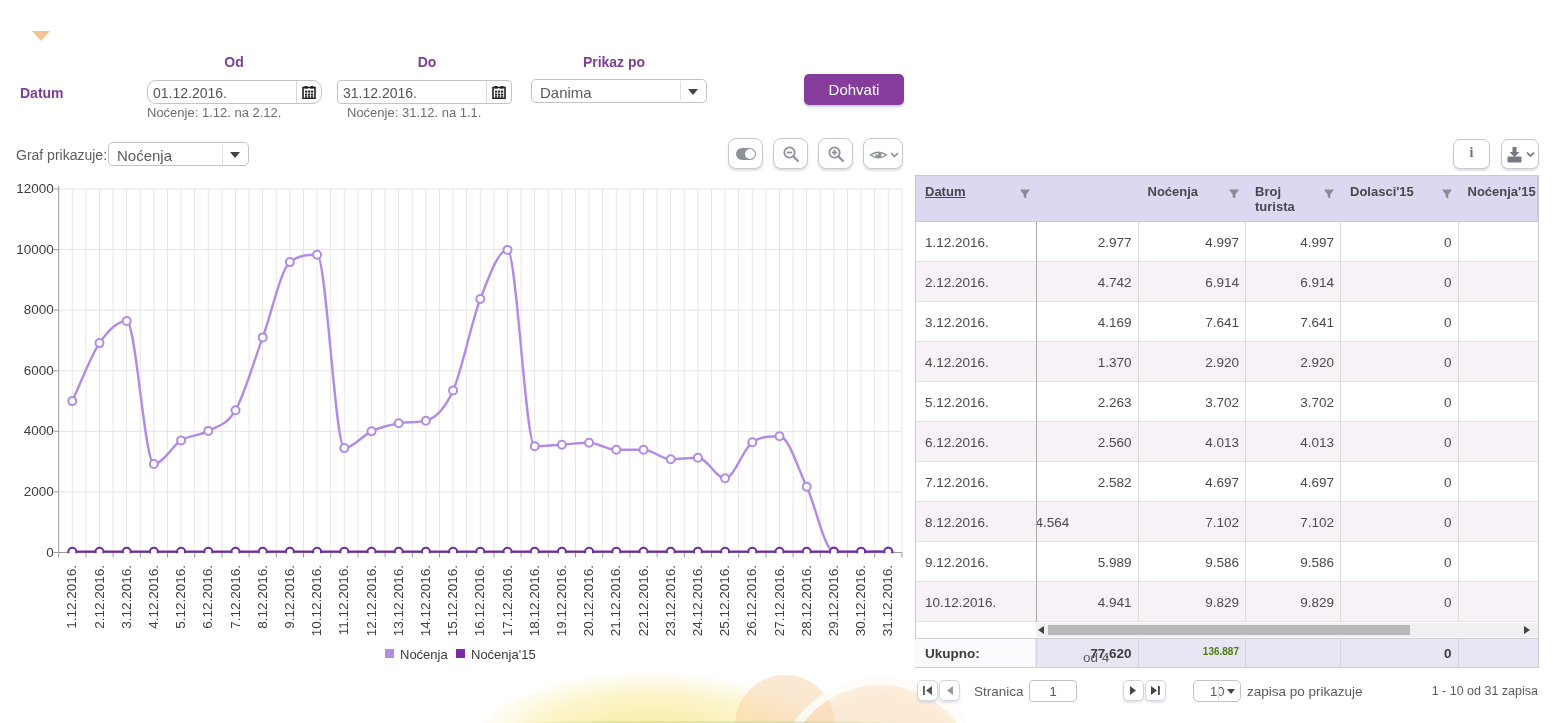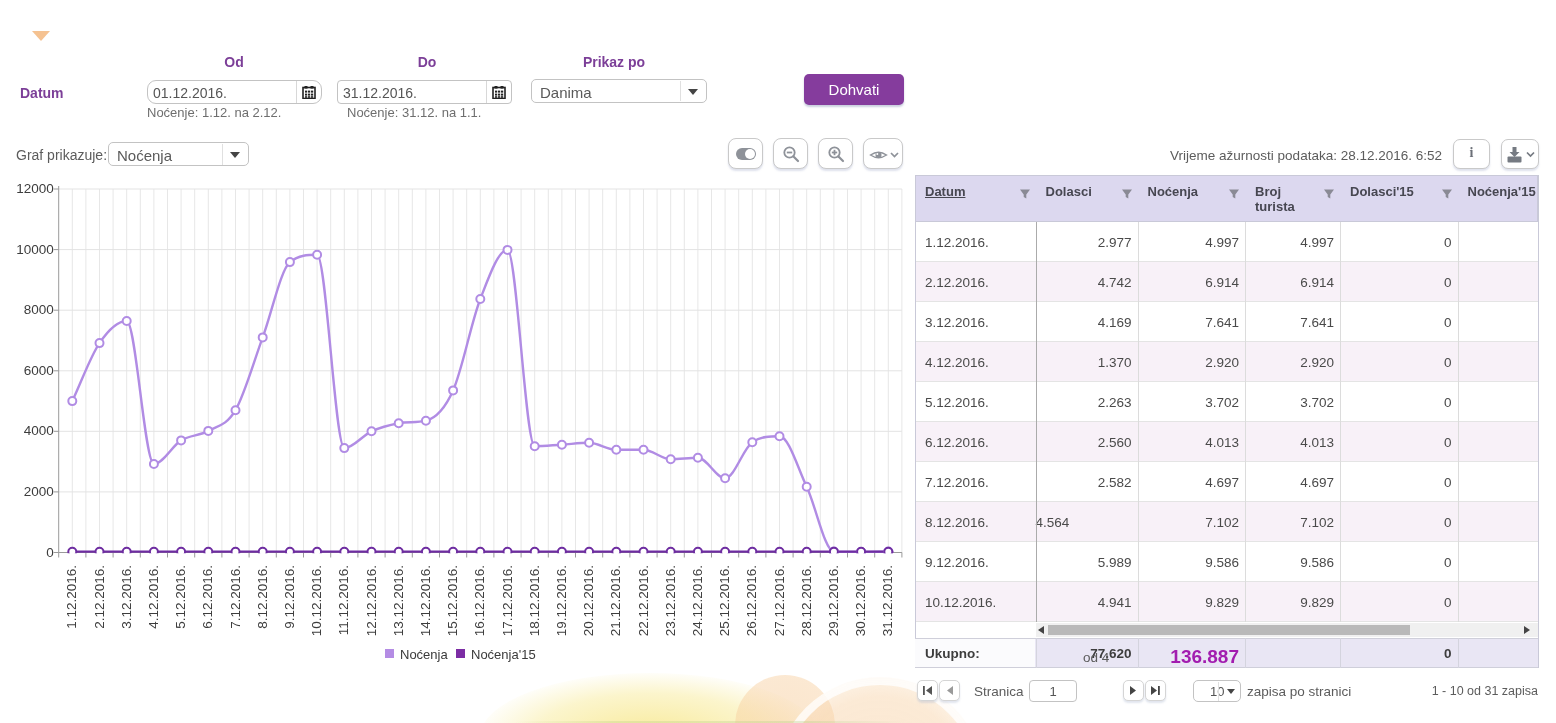--- a/index.html
+++ b/index.html
@@ -121,21 +121,20 @@
   </div>
   <div class="abs toolbtn" style="left:863px;top:138px;width:40px;height:31px;">
     <svg width="30" height="16" viewBox="0 0 30 16" style="position:absolute;left:5px;top:8px;">
       <path d="M1.5 8 Q9.5 2.6 17.5 8 Q9.5 13.4 1.5 8 Z" fill="none" stroke="#8e9299" stroke-width="1.5"></path>
       <circle cx="9.5" cy="8" r="3" fill="#8e9299"></circle>
       <circle cx="8.3" cy="6.9" r="1" fill="#fff"></circle>
       <path d="M22 6 l3.5 3.5 L29 6" fill="none" stroke="#8e9299" stroke-width="1.7"></path>
     </svg>
   </div>
 
-  <div class="abs" style="left:900px;top:148px;width:542px;text-align:right;font-size:13.5px;color:#5c5c5c;">Vrijeme ažurnosti podataka: 28.12.2016. 6:52</div>
   <div class="abs toolbtn" style="left:1453px;top:139px;width:37px;height:30px;border-radius:7px;">
     <span style="position:absolute;left:0;top:5px;width:100%;text-align:center;font-weight:bold;font-size:14px;color:#6c7078;font-family:'Liberation Serif',serif;">i</span>
   </div>
   <div class="abs toolbtn" style="left:1501px;top:139px;width:38px;height:30px;border-radius:7px;">
     <svg width="28" height="16" viewBox="0 0 28 16" style="position:absolute;left:5px;top:7px;">
       <path d="M5.5 0 h4 v5 h3 l-5 5 -5 -5 h3 Z" fill="#757a82"></path>
       <rect x="0.5" y="9.5" width="14" height="6" rx="1" fill="#757a82"></rect>
       <path d="M20 5.5 l3.5 3.5 L27 5.5" fill="none" stroke="#757a82" stroke-width="1.7"></path>
     </svg>
   </div>
@@ -265,26 +264,20 @@
     <div class="abs" style="left:1245px;top:176px;width:1px;height:46px;background:#c9c6dc;"></div>
     <div class="abs" style="left:1340px;top:176px;width:1px;height:46px;background:#c9c6dc;"></div>
     <div class="abs" style="left:1457.5px;top:176px;width:1px;height:46px;background:#c9c6dc;"></div>
   <div class="abs" style="left:915px;top:175px;width:623px;height:47px;background:#dcd8ef;border:1px solid #c9c9d8;border-width:1px 1px 1px 1px;box-sizing:border-box;"></div>
   <div class="abs th" style="left:915.0px;top:175px;width:120.5px;height:47px;">
       <span style="position:absolute;left:10px;top:10px;width:80px;line-height:14.5px;text-decoration:underline;">Datum</span>
       <svg width="12" height="12" viewBox="0 0 12 12" style="position:absolute;right:5px;top:13px;">
         <path d="M1 1.5 h10 L7.3 6.5 V10.5 L4.7 9 V6.5 Z" fill="#8a8a95"></path>
       </svg>
     </div>
-  <div class="abs th" style="left:1035.5px;top:175px;width:102.0px;height:47px;">
-      <span style="position:absolute;left:10px;top:10px;width:62px;line-height:14.5px;">Dolasci</span>
-      <svg width="12" height="12" viewBox="0 0 12 12" style="position:absolute;right:5px;top:13px;">
-        <path d="M1 1.5 h10 L7.3 6.5 V10.5 L4.7 9 V6.5 Z" fill="#8a8a95"></path>
-      </svg>
-    </div>
   <div class="abs th" style="left:1137.5px;top:175px;width:107.5px;height:47px;">
       <span style="position:absolute;left:10px;top:10px;width:68px;line-height:14.5px;">Noćenja</span>
       <svg width="12" height="12" viewBox="0 0 12 12" style="position:absolute;right:5px;top:13px;">
         <path d="M1 1.5 h10 L7.3 6.5 V10.5 L4.7 9 V6.5 Z" fill="#8a8a95"></path>
       </svg>
     </div>
   <div class="abs th" style="left:1245.0px;top:175px;width:95.0px;height:47px;">
       <span style="position:absolute;left:10px;top:10px;width:55px;line-height:14.5px;">Broj turista</span>
       <svg width="12" height="12" viewBox="0 0 12 12" style="position:absolute;right:5px;top:13px;">
         <path d="M1 1.5 h10 L7.3 6.5 V10.5 L4.7 9 V6.5 Z" fill="#8a8a95"></path>
@@ -379,21 +372,21 @@
   <div class="abs" style="left:915px;top:175px;width:1px;height:493px;background:#c9c9d8;"></div>
   <div class="abs" style="left:1538px;top:175px;width:1px;height:493px;background:#c9c9d8;"></div>
   <div class="abs" style="left:1035.5px;top:623px;width:502.5px;height:14px;background:#f0f0f0;"></div>
   <div class="abs" style="left:1048px;top:625px;width:362px;height:10px;background:#b9b9b9;"></div>
   <div class="abs" style="left:1038px;top:626px;width:0;height:0;border-top:4px solid transparent;border-bottom:4px solid transparent;border-right:6px solid #444;"></div>
   <div class="abs" style="left:1524px;top:626px;width:0;height:0;border-top:4px solid transparent;border-bottom:4px solid transparent;border-left:6px solid #444;"></div>
   <div class="abs" style="left:915px;top:638px;width:623px;height:30px;background:#e9e6f4;border-top:1px solid #cfcfda;border-bottom:1px solid #cfcfda;box-sizing:border-box;"></div>
   <div class="abs" style="left:915px;top:639px;width:119.5px;height:28px;background:#fbfbfd;"></div>
   <div class="abs" style="left:925.0px;top:646px;font-size:13.5px;font-weight:bold;color:#3d3d3d;">Ukupno:</div>
   <div class="abs" style="left:1035.5px;top:646px;width:96.0px;text-align:right;font-size:13.5px;font-weight:bold;color:#3d3d3d;">77.620</div>
-  <div class="abs" style="left:1137.5px;top:646px;width:101.5px;text-align:right;font-size:19px;font-weight:bold;color:#a21caf;">136.887</div>
+  <div class="abs" style="left:1137.5px;top:646px;width:101.5px;text-align:right;font-size:10px;font-weight:bold;color:#4d7c0f;">136.887</div>
   <div class="abs" style="left:1340.0px;top:646px;width:111.5px;text-align:right;font-size:13.5px;font-weight:bold;color:#3d3d3d;">0</div>
   <div class="abs" style="left:1035.5px;top:638px;width:1px;height:30px;background:#d4d4de;"></div>
   <div class="abs" style="left:1137.5px;top:638px;width:1px;height:30px;background:#d4d4de;"></div>
   <div class="abs" style="left:1245.0px;top:638px;width:1px;height:30px;background:#d4d4de;"></div>
   <div class="abs" style="left:1340.0px;top:638px;width:1px;height:30px;background:#d4d4de;"></div>
   <div class="abs" style="left:1457.5px;top:638px;width:1px;height:30px;background:#d4d4de;"></div>
 
   <div class="abs pgbtn" style="left:917px;top:680px;">
     <svg width="11" height="11" viewBox="0 0 11 11" style="position:absolute;left:4px;top:4px;">
       <rect x="1" y="1" width="1.8" height="9" fill="#555"></rect>
@@ -417,15 +410,15 @@
     <svg width="11" height="11" viewBox="0 0 11 11" style="position:absolute;left:4px;top:4px;">
       <path d="M1 1 v9 L7 5.5 Z" fill="#444"></path>
         <rect x="8" y="1" width="1.8" height="9" fill="#444"></rect>
     </svg>
   </div>
   <div class="abs inputbox" style="left:1193px;top:680px;width:48px;height:22px;border-radius:5px;">
     <span style="position:absolute;left:16px;top:3px;font-size:13px;color:#555;">10</span>
     <span style="position:absolute;right:21px;top:1px;height:19px;border-left:1px solid #e0e0e0;"></span>
     <span class="ddarrow" style="right:5px;top:8px;border-left-width:4.5px;border-right-width:4.5px;border-top-width:5.5px;"></span>
   </div>
-  <div class="abs" style="left:1247px;top:684px;font-size:13.5px;color:#5c5c5c;">zapisa po stranici</div>
+  <div class="abs" style="left:1247px;top:684px;font-size:13.5px;color:#5c5c5c;">zapisa po prikazuje</div>
   <div class="abs" style="left:1338px;top:684px;width:200px;text-align:right;font-size:12.5px;color:#5c5c5c;">1 - 10 od 31 zapisa</div>
 </div>
 
 </body></html>

